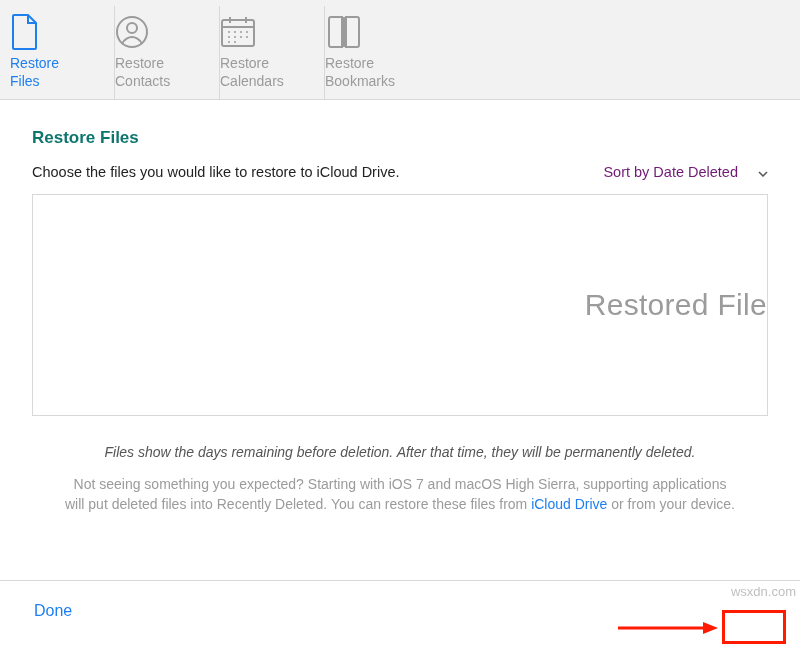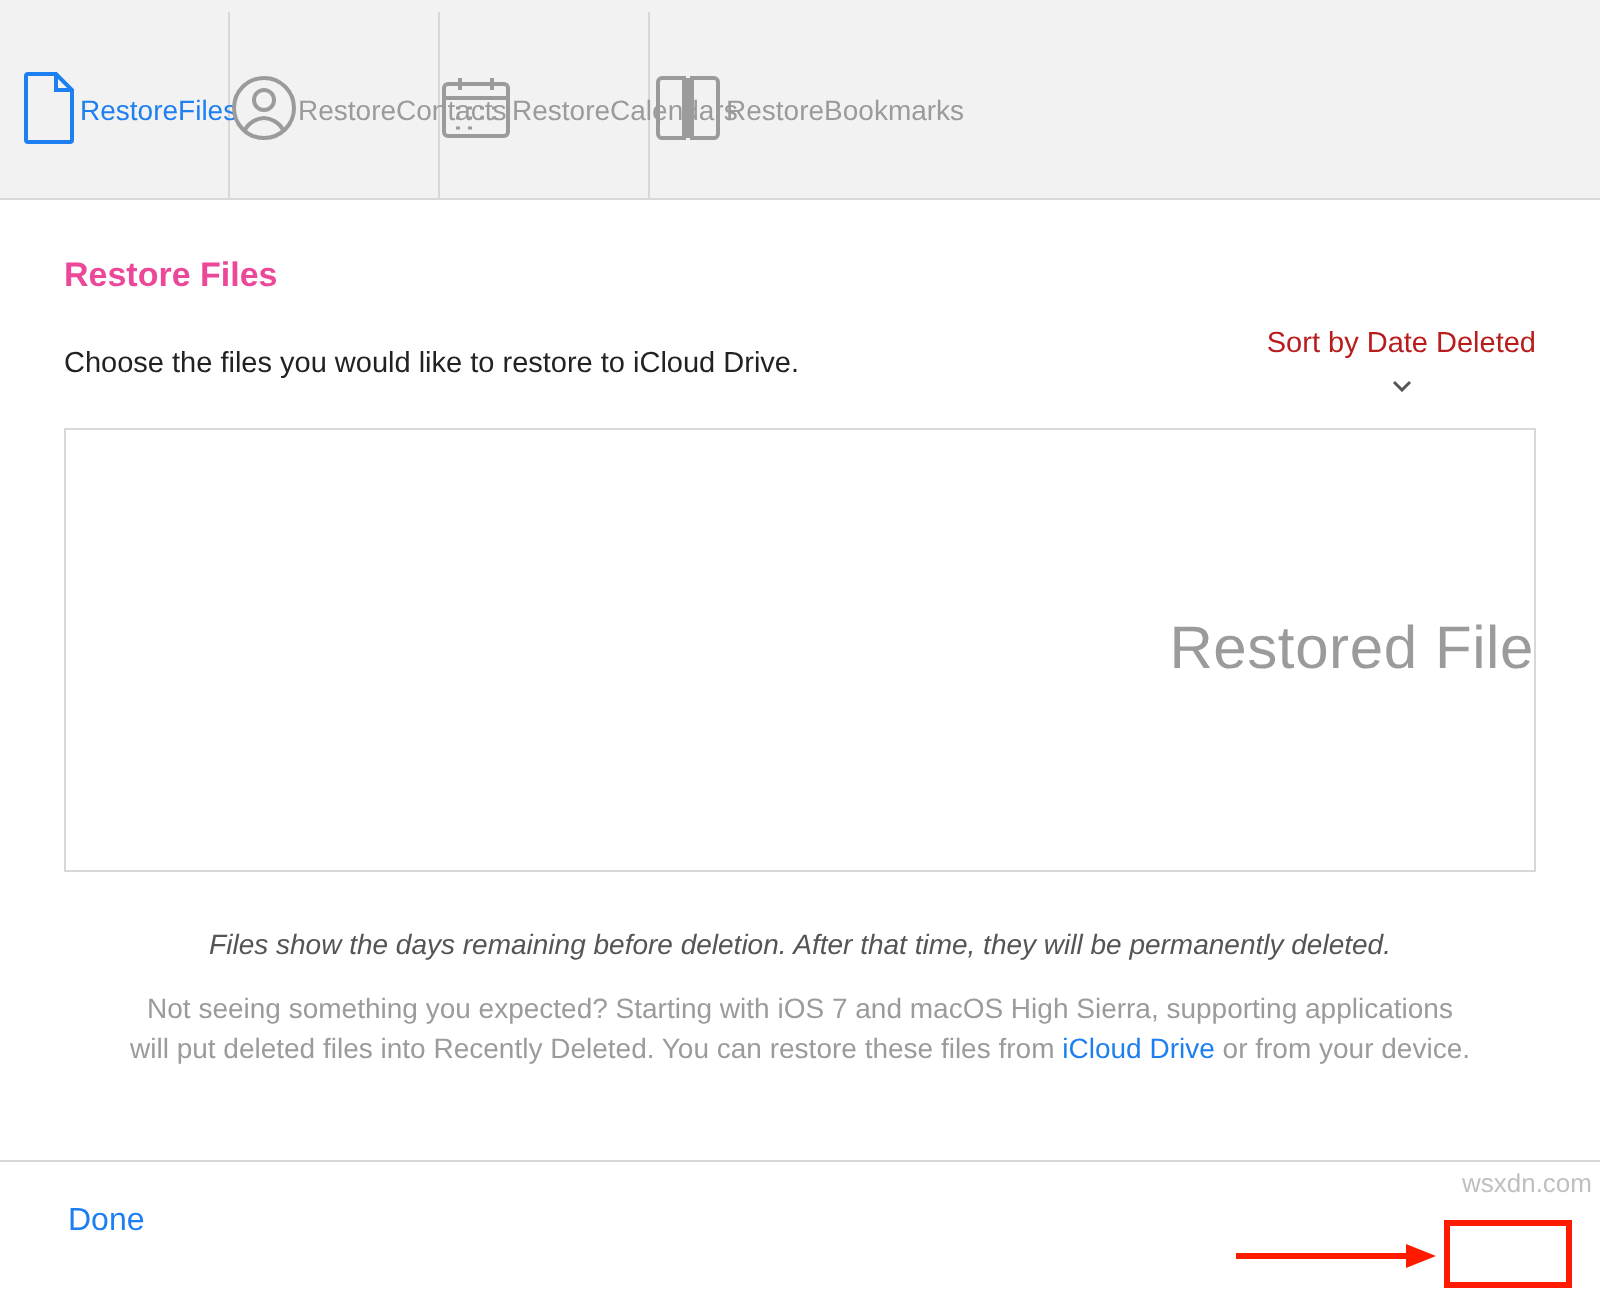--- a/index.html
+++ b/index.html
@@ -15,52 +15,52 @@
     display: flex;
     height: 100px;
     background: #f2f2f2;
     border-bottom: 1px solid #d8d8d8;
     padding: 6px 10px 0 10px;
   }
   .tab {
     width: 105px;
     text-align: center;
     display: flex;
-    flex-direction: row;
-    align-items: center;
+    flex-direction: column;
+    align-items: flex-start;
     justify-content: flex-start;
     padding-top: 6px;
     border-right: 1px solid #d8d8d8;
     color: #9b9b9b;
     cursor: pointer;
     font-size: 14px;
     line-height: 1.25;
   }
   .tab:last-child { border-right: none; }
   .tab.active { color: #1e7ff0; }
   .tab-icon { height: 40px; display:flex; align-items:center; justify-content:center; margin-bottom: 3px;}
   .main {
     padding: 28px 32px 0 32px;
   }
   .heading {
     font-size: 17px;
     font-weight: 600;
-    color: #ec4899;
+    color: #0f766e;
     margin-bottom: 16px;
   }
   .subrow {
     display: flex;
     justify-content: space-between;
     align-items: center;
     margin-bottom: 14px;
     font-size: 14.5px;
     color: #222;
     margin-top: 16px;
   }
-  .sortbtn { display:flex; align-items:center; gap:4px; cursor:pointer; color:#b91c1c;flex-direction:column;}
+  .sortbtn { display:flex; align-items:center; gap:20px; cursor:pointer; color:#701a75;}
   .panel {
     border: 1px solid #d8d8d8;
     height: 222px;
     display: flex;
     align-items: center;
     justify-content: flex-end;
   }
   .panel-text {
     color: #9b9b9b;
     font-size: 30px;

